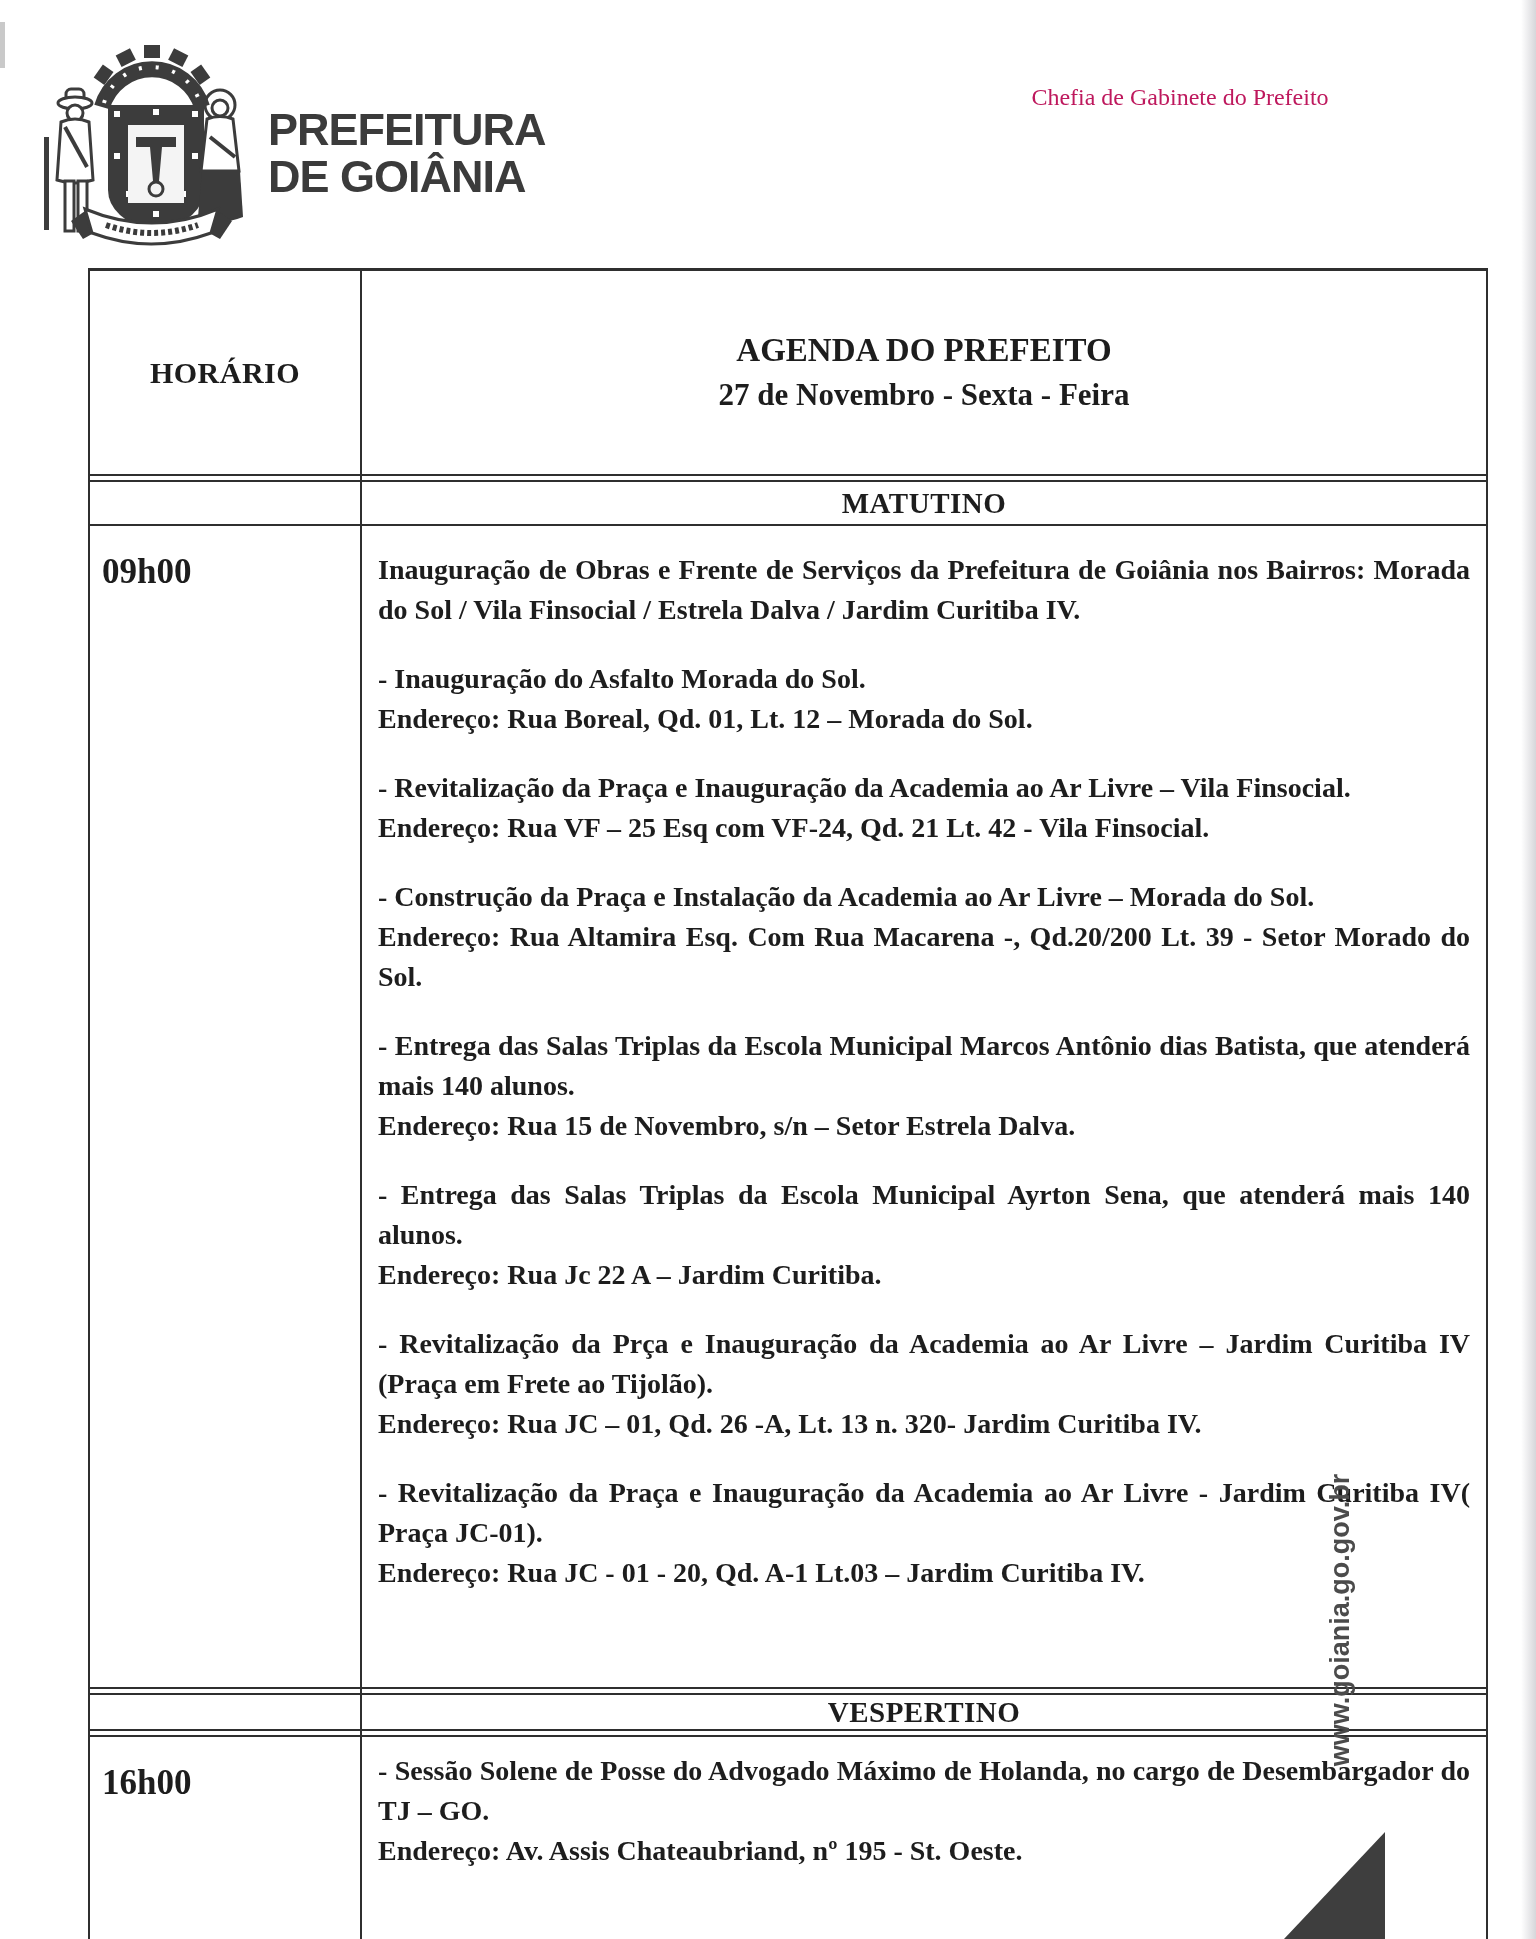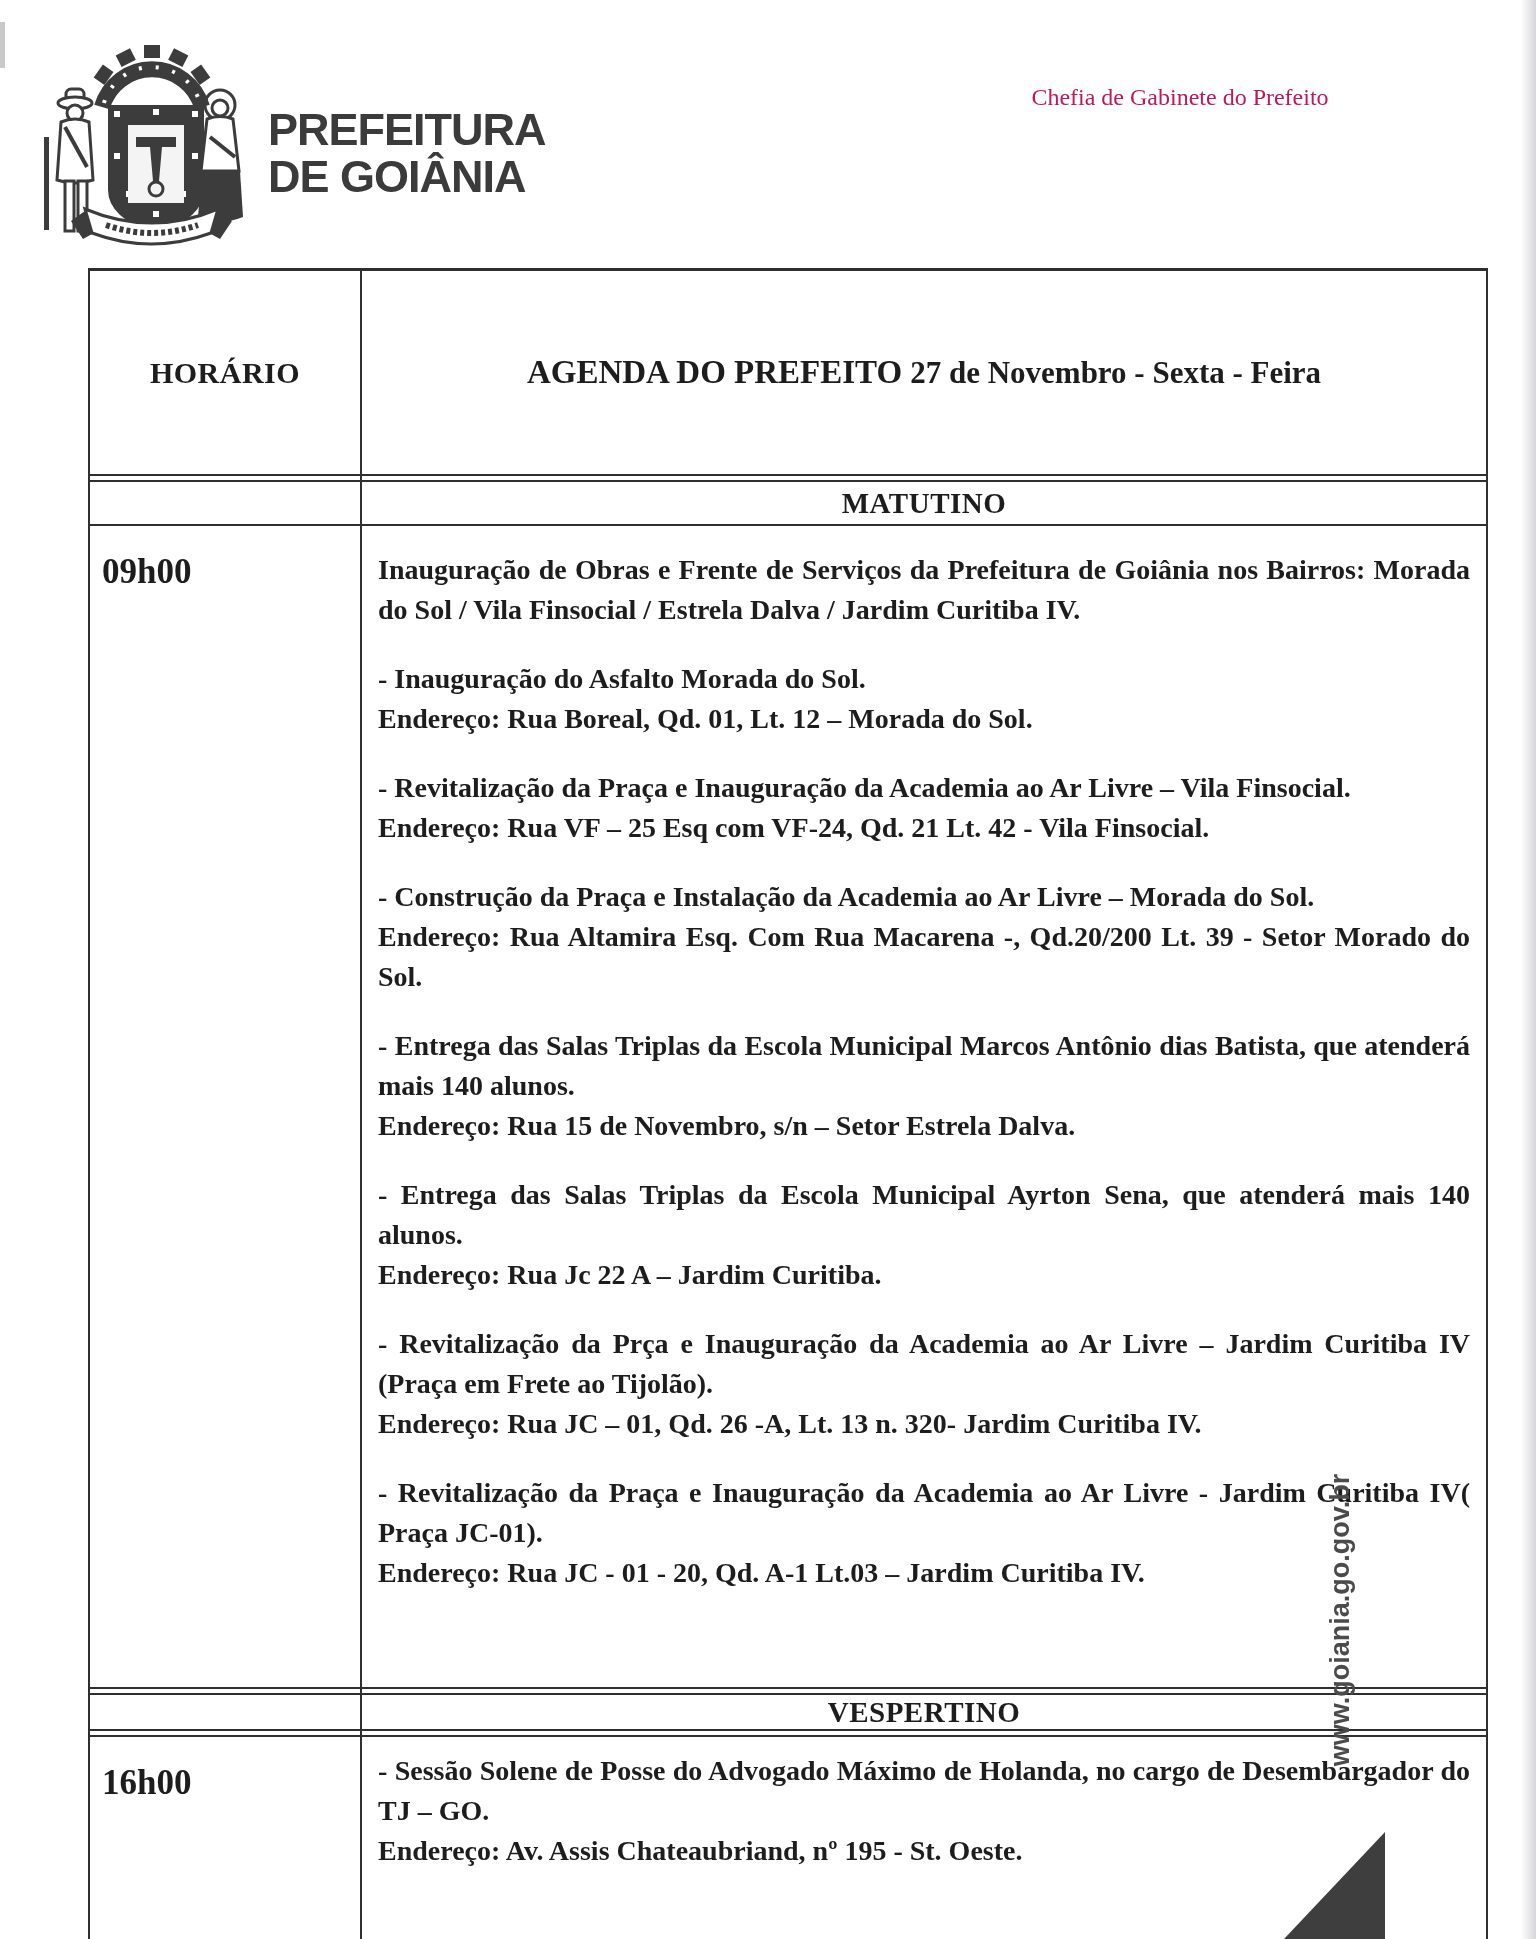--- a/index.html
+++ b/index.html
@@ -25,21 +25,21 @@
     display:flex;flex-direction:column;box-sizing:border-box;
   }
   .trow{display:flex;box-sizing:border-box;}
   .tcol{width:272px;flex:none;border-right:2px solid #2f2f2f;box-sizing:border-box;}
   .tmain{flex:1;min-width:0;box-sizing:border-box;}
   .sep{height:8px;border-top:2px solid #2f2f2f;border-bottom:2px solid #2f2f2f;box-sizing:border-box;}
   .sep .tcol{height:100%;}
   .r-head{height:203px;border-radius:14px;}
   .r-head .tcol{display:flex;align-items:center;justify-content:center;}
   .time-col-header{font-weight:bold;font-size:30px;letter-spacing:.5px;}
-  .r-head .tmain{display:flex;flex-direction:row;align-items:center;justify-content:center;gap:8px;}
+  .r-head .tmain{display:flex;flex-direction:column;align-items:center;justify-content:center;gap:8px;}
   .agenda-title{font-weight:bold;font-size:33px;}
   .agenda-date{font-weight:bold;font-size:31px;}
   .r-label{height:44px;text-align:right;}
   .r-mat{border-bottom:2px solid #2f2f2f;}
   .r-vesp{height:34px;}
   .r-label .tmain{display:flex;align-items:center;justify-content:center;}
   .section-label{font-weight:bold;font-size:29px;letter-spacing:.5px;}
   .r-09{flex:1;min-height:0;overflow:hidden;}
   .r-16{height:202px;overflow:hidden;}
   .time-label{font-weight:bold;font-size:35px;padding:26px 0 0 12px;}

